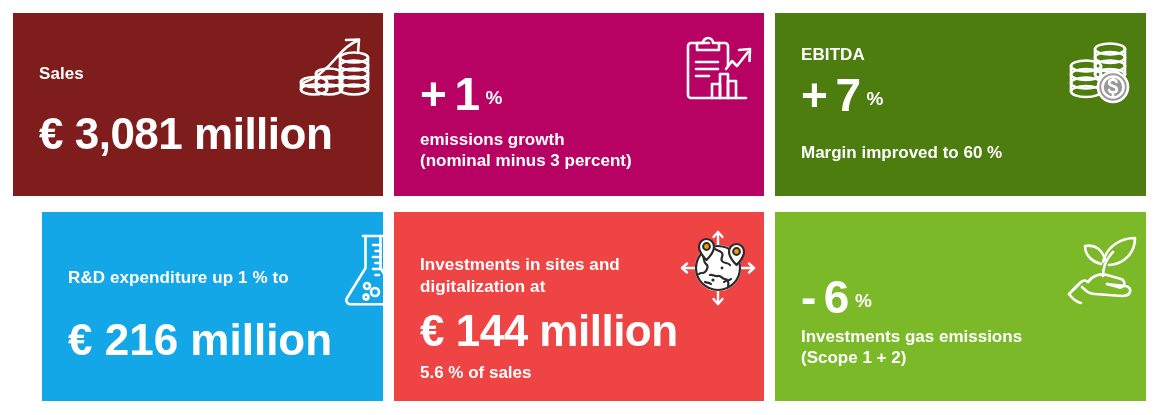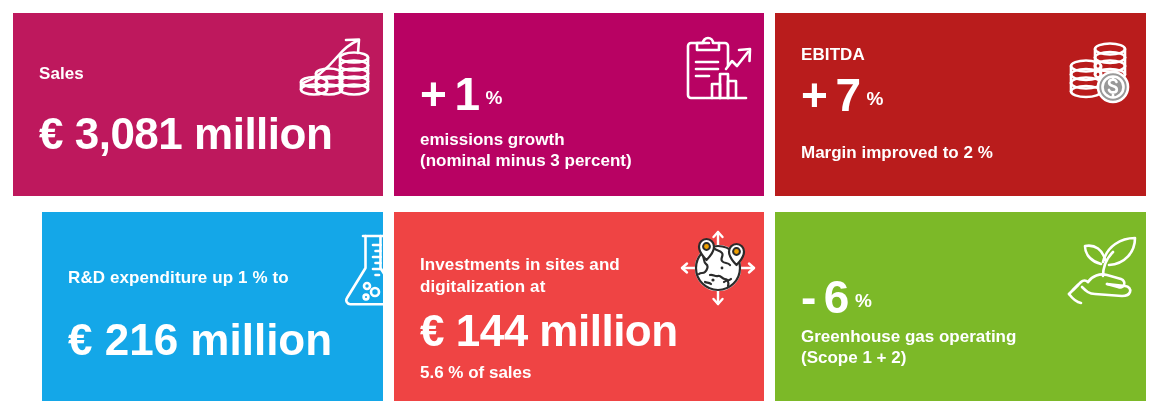--- a/index.html
+++ b/index.html
@@ -112,21 +112,21 @@
   #tile-green .sub { margin-top: 6px; }
 
   svg { display: block; }
 </style>
 </head>
 <body>
 
 <div id="canvas">
   <div class="grid">
 
-    <div class="tile" id="tile-sales" style="background:#be185d;padding-left:10px;">
+    <div class="tile" id="tile-sales" style="background:#7f1d1d;padding-left:10px;">
       <div class="icon-wrap" style="left:286px; top:22px; width:72px; height:66px;">
         <svg width="72" height="66" viewBox="0 0 72 66" fill="none" stroke="#ffffff" stroke-width="2.6" stroke-linecap="round" stroke-linejoin="round">
 
           <path d="M4 48 C 16 44, 28 34, 38 22 C 44 15, 50 9, 58 6" fill="none"></path>
           <path d="M47 5 L60 4.5 L59 18" fill="none"></path>
 
           <ellipse cx="55" cy="22.5" rx="14" ry="5"></ellipse>
           <path d="M41 22.5 v8"></path>
             <path d="M69 22.5 v8"></path>
           <ellipse cx="55" cy="30.5" rx="14" ry="5"></ellipse>
@@ -186,21 +186,21 @@
         <div class="bignum pct">
           <span class="sign">+</span><span>1</span><span class="pct-sign">%</span>
         </div>
         <div class="sub">
           <div>emissions growth</div>
           <div>(nominal minus 3 percent)</div>
         </div>
       </div>
     </div>
 
-    <div class="tile" id="tile-ebitda" style="background:#b91c1c;padding-left:20px;">
+    <div class="tile" id="tile-ebitda" style="background:#4d7c0f;padding-left:20px;">
       <div class="icon-wrap" style="left:294px; top:24px; width:68px; height:70px;">
         <svg width="68" height="70" viewBox="0 0 68 70" fill="none" stroke="#ffffff" stroke-width="2.6" stroke-linecap="round" stroke-linejoin="round">
 
           <ellipse cx="41" cy="12" rx="15" ry="5.5"></ellipse>
           <path d="M26 12 v8.5"></path>
             <path d="M56 12 v8.5"></path>
           <ellipse cx="41" cy="20.5" rx="15" ry="5.5"></ellipse>
           <path d="M26 20.5 v8.5"></path>
             <path d="M56 20.5 v8.5"></path>
           <ellipse cx="41" cy="29" rx="15" ry="5.5"></ellipse>
@@ -224,21 +224,21 @@
           <path d="M47.5 45 a3.6 3.6 0 0 0 -3.8 -2.2 c-2.2 0 -3.6 1.3 -3.6 3 c0 1.8 1.6 2.6 3.8 3.2 c2.2 .6 3.9 1.5 3.9 3.4 c0 1.8 -1.6 3 -3.9 3 a3.9 3.9 0 0 1 -4 -2.5"></path>
           <path d="M44 40.2 v1.9"></path>
             <path d="M44 57.8 v1.9"></path>
         </svg>
       </div>
       <div class="tile-body">
         <div class="label">EBITDA</div>
         <div class="bignum pct">
           <span class="sign">+</span><span>7</span><span class="pct-sign">%</span>
         </div>
-        <div class="sub">Margin improved to 2 %</div>
+        <div class="sub">Margin improved to 60 %</div>
       </div>
     </div>
 
     <div class="tile" id="tile-rd" style="background:#14a7e8;margin-left:29px;">
       <div class="icon-wrap" style="left:300px; top:20px; width:62px; height:78px;">
         <svg width="62" height="78" viewBox="0 0 62 78" fill="none" stroke="#ffffff" stroke-width="2.6" stroke-linecap="round" stroke-linejoin="round">
 
           <path d="M21 4 H41"></path>
           <path d="M23.5 4 V36 L5 66 a4 4 0 0 0 3.4 6.2 H53.6 A4 4 0 0 0 57 66 L38.5 36 V4"></path>
 
@@ -320,20 +320,20 @@
           <path d="M42 52 l18 2 c4 .5 6 3 5 6 c-1 3 -4 4 -8 4 L30 62 c-6 0 -9 -3 -13 -7"></path>
           <path d="M4 62 L13 53"></path>
           <path d="M4 62 c3 4 7 8 12 9"></path>
         </svg>
       </div>
       <div class="tile-body">
         <div class="bignum pct">
           <span class="sign">-</span><span>6</span><span class="pct-sign">%</span>
         </div>
         <div class="sub">
-          <div>Greenhouse gas operating</div>
+          <div>Investments gas emissions</div>
           <div>(Scope 1 + 2)</div>
         </div>
       </div>
     </div>
 
   </div>
 </div>
 
 </body></html>

